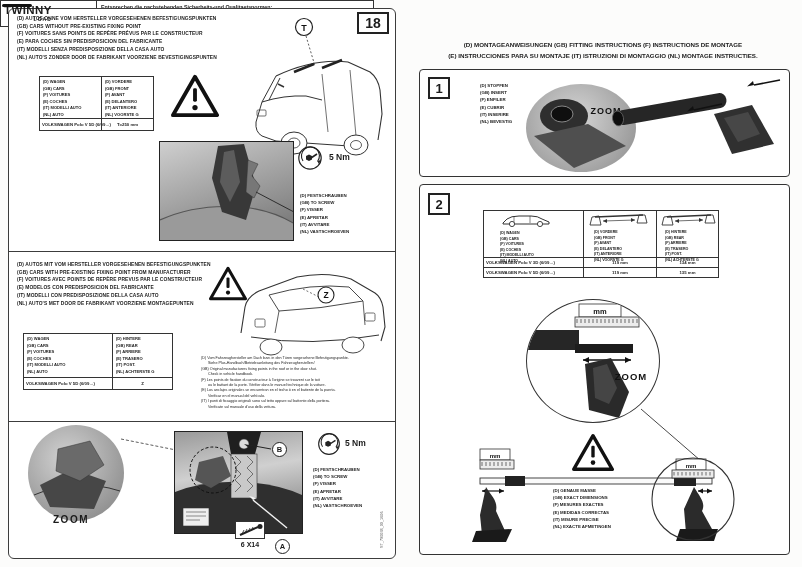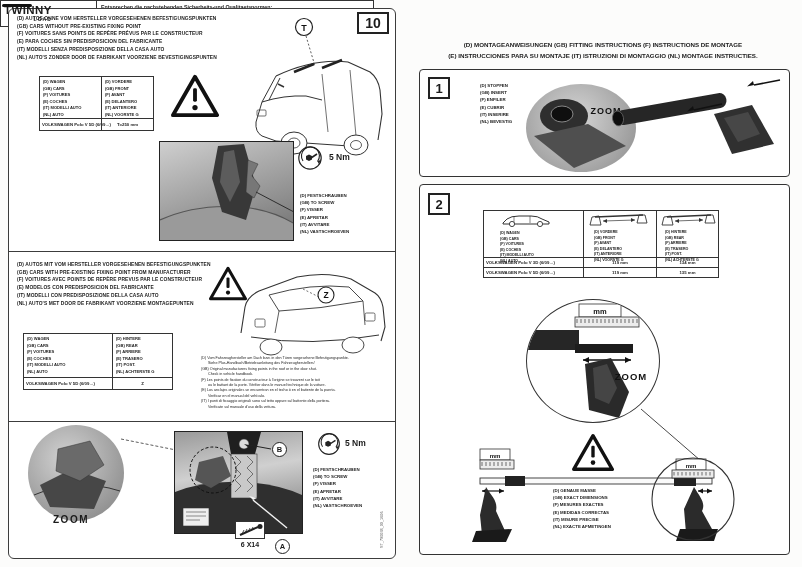--- a/index.html
+++ b/index.html
@@ -57,21 +57,21 @@
 
   <div class="abs lines intro" style="left:8px;top:6px">
     <div>(D) AUTOS OHNE VOM HERSTELLER VORGESEHENEN BEFESTIGUNGSPUNKTEN</div>
     <div>(GB) CARS WITHOUT PRE-EXISTING FIXING POINT</div>
     <div>(F) VOITURES SANS POINTS DE REPÈRE PRÉVUS PAR LE CONSTRUCTEUR</div>
     <div>(E) PARA COCHES SIN PREDISPOSICION DEL FABRICANTE</div>
     <div>(IT) MODELLI SENZA PREDISPOSIZIONE DELLA CASA AUTO</div>
     <div>(NL) AUTO'S ZONDER DOOR DE FABRIKANT VOORZIENE BEVESTIGINGSPUNTEN</div>
   </div>
 
-  <div class="abs numbox" style="left:348px;top:3px;width:32px;height:22px;font-size:14px">10</div>
+  <div class="abs numbox" style="left:348px;top:3px;width:32px;height:22px;font-size:14px">18</div>
 
   <svg class="abs" style="left:233px;top:5px" width="152" height="158" viewBox="0 0 152 158">
     <circle cx="62" cy="13" r="8.5" fill="#fff" stroke="#222" stroke-width="1.2"></circle>
     <text x="62" y="16.5" text-anchor="middle" font-size="9" font-weight="bold" fill="#111">T</text>
     <path d="M64,22 L73,52" stroke="#333" stroke-width=".8" stroke-dasharray="2,2" fill="none"></path>
     <path d="M34,62 Q72,44 106,48" stroke="#333" stroke-width="1.1" fill="none"></path>
     <path d="M34,62 L20,88 M38,64 L27,86" stroke="#333" stroke-width="1" fill="none"></path>
     <path d="M20,88 Q42,81 64,82 L80,86" stroke="#333" stroke-width="1" fill="none"></path>
     <path d="M20,88 L14,108 Q13,118 20,122 L34,127" stroke="#333" stroke-width="1" fill="none"></path>
     <path d="M34,127 L122,133" stroke="#333" stroke-width="1" fill="none"></path>

